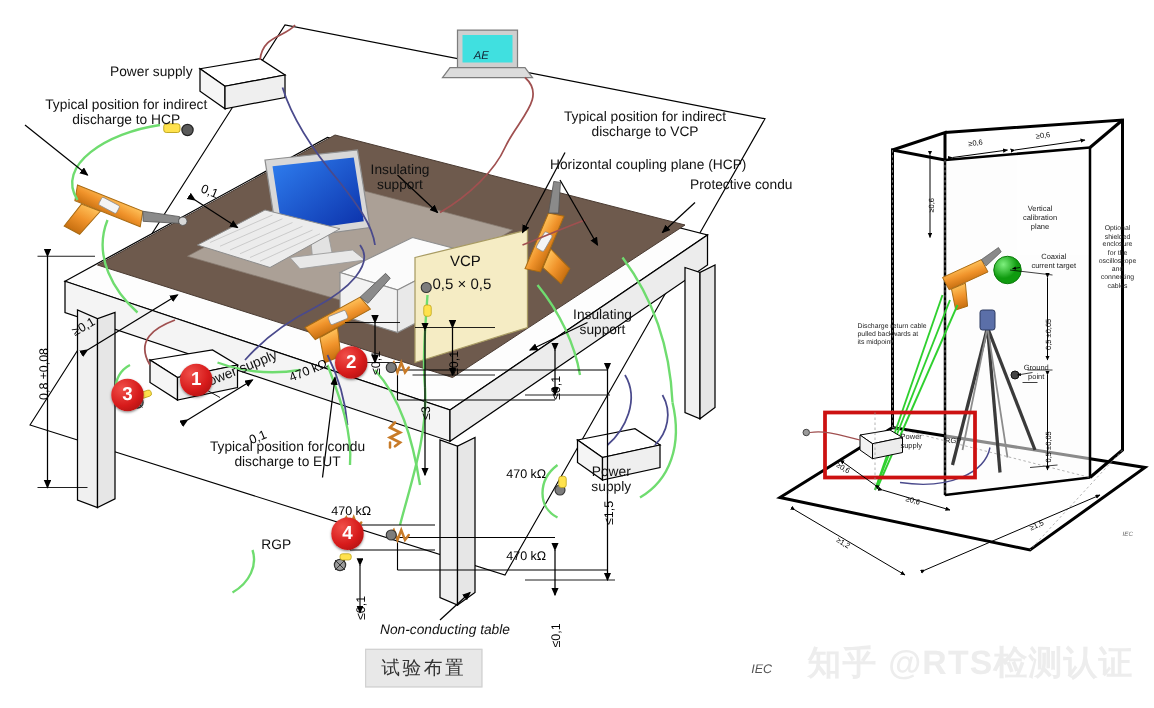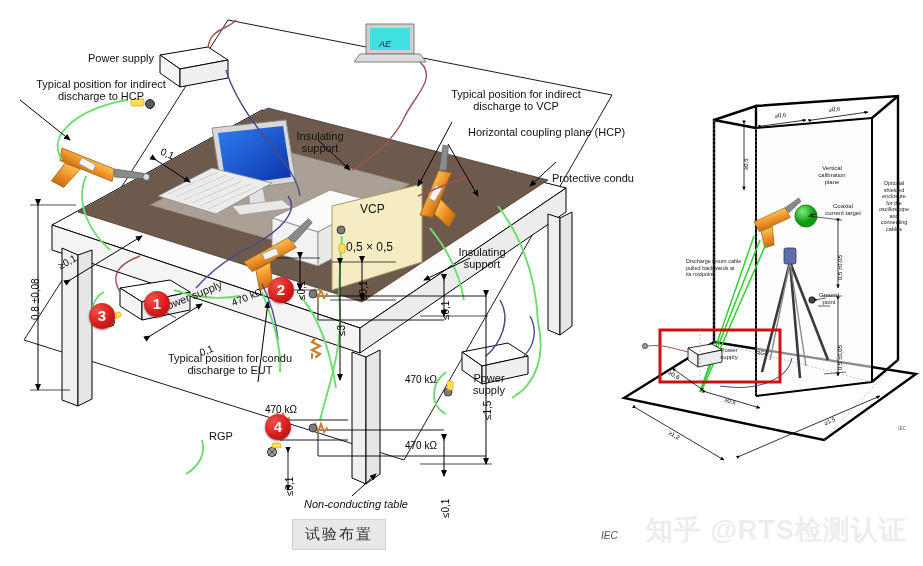--- a/index.html
+++ b/index.html
@@ -393,39 +393,39 @@
 </svg>
 
 <div class="lbl" style="left:88px;top:52px;">Power supply</div>
 
 <div class="lbl c" style="left:6px;top:78px;width:190px;white-space:pre-line;">Typical position for indirect
 discharge to HCP</div>
 
 <div class="lbl c" style="left:424px;top:88px;width:184px;white-space:pre-line;">Typical position for indirect
 discharge to VCP</div>
 
-<div class="lbl" style="left:440px;top:126px;margin-left:28px;">Horizontal coupling plane (HCP)</div>
-
-<div class="lbl" style="left:520px;top:172px;padding-left:32px;">Protective condu</div>
+<div class="lbl" style="left:440px;top:126px;">Horizontal coupling plane (HCP)</div>
+
+<div class="lbl" style="left:520px;top:142px;padding-left:32px;">Protective condu</div>
 
 <div class="lbl c" style="left:278px;top:130px;width:84px;white-space:pre-line;">Insulating
 support</div>
 
 <div class="lbl c" style="left:440px;top:246px;width:84px;white-space:pre-line;">Insulating
 support</div>
 
 <div class="lbl c" style="left:124px;top:352px;width:212px;white-space:pre-line;">Typical position for condu
 discharge to EUT</div>
 
 <div class="lbl" style="left:304px;top:498px;font-style:italic;">Non-conducting table</div>
 
 <div class="lbl" style="left:209px;top:430px;">RGP</div>
 
 <div class="lbl" style="left:360px;top:203px;font-size:12px;">VCP</div>
-<div class="lbl" style="left:346px;top:221px;font-size:12px;margin-top:20px;">0,5 × 0,5</div>
+<div class="lbl" style="left:346px;top:221px;font-size:12px;">0,5 × 0,5</div>
 
 <div class="lbl" style="left:379px;top:38px;font-size:9px;color:#123;font-style:italic;">AE</div>
 
 <div class="lbl" style="left:158px;top:303px;transform:rotate(-22deg);transform-origin:0 0;">Power supply</div>
 
 <div class="lbl c" style="left:460px;top:372px;width:58px;white-space:pre-line;">Power supply</div>
 
 <div class="lbl dim rot90" style="left:30px;top:320px;">0,8 ±0,08</div>
 
 <div class="lbl dim" style="left:163px;top:146px;transform:rotate(22deg);transform-origin:0 0;">0,1</div>

